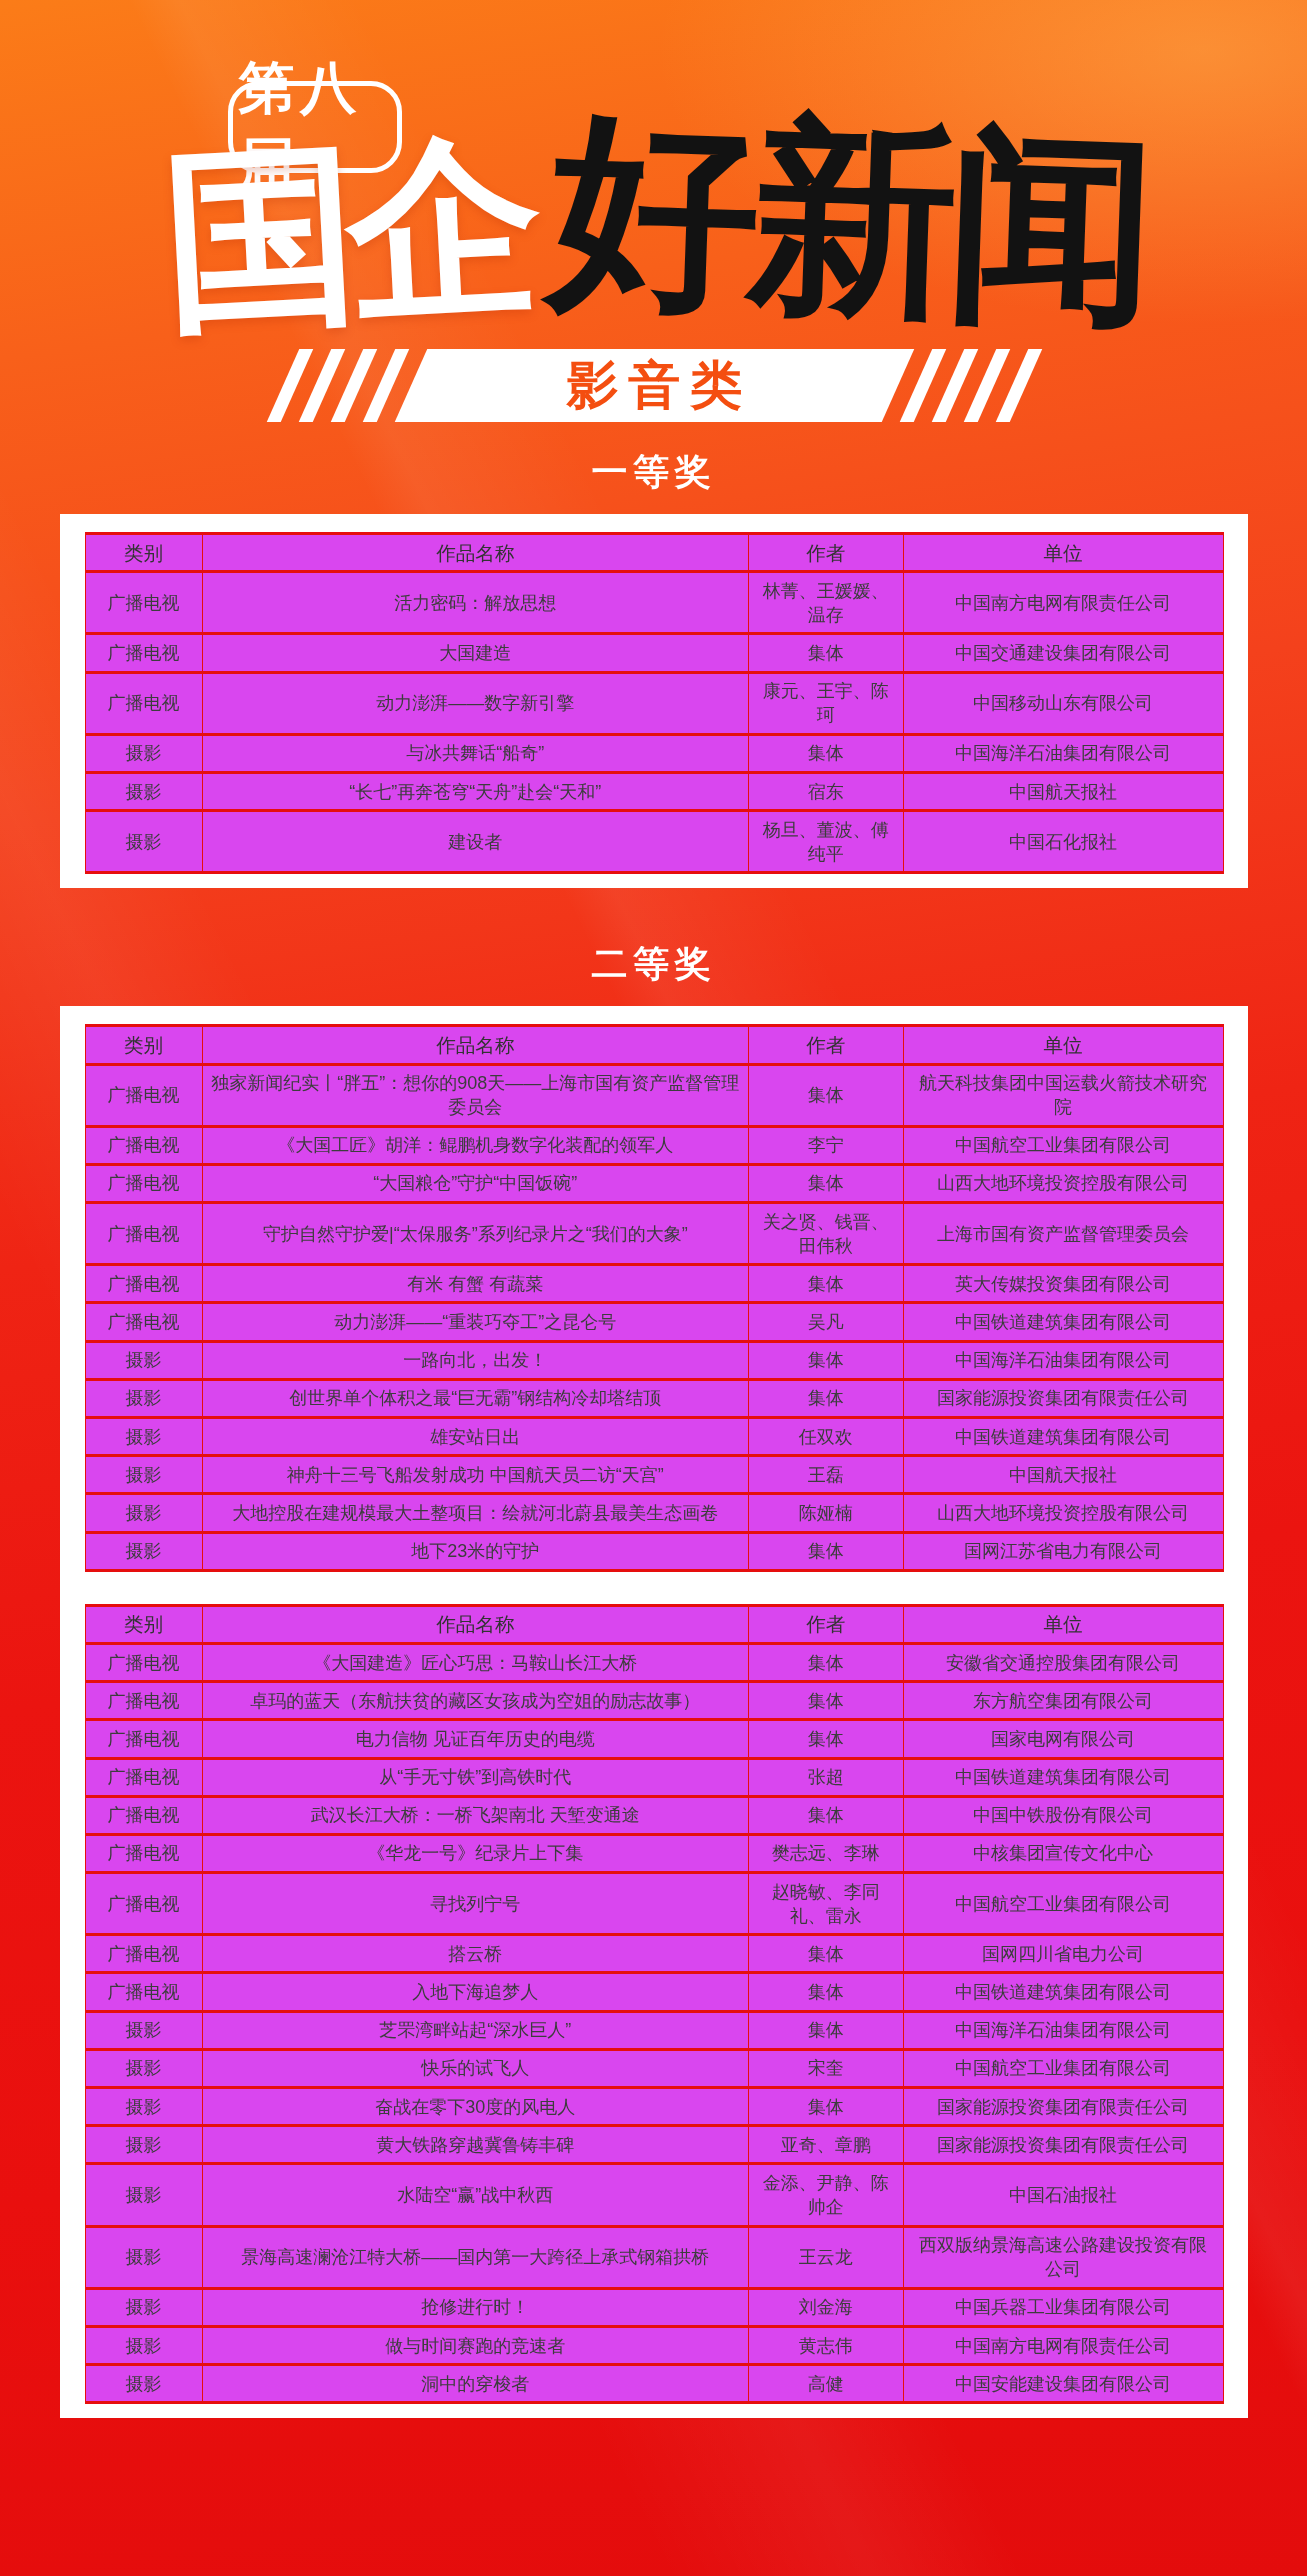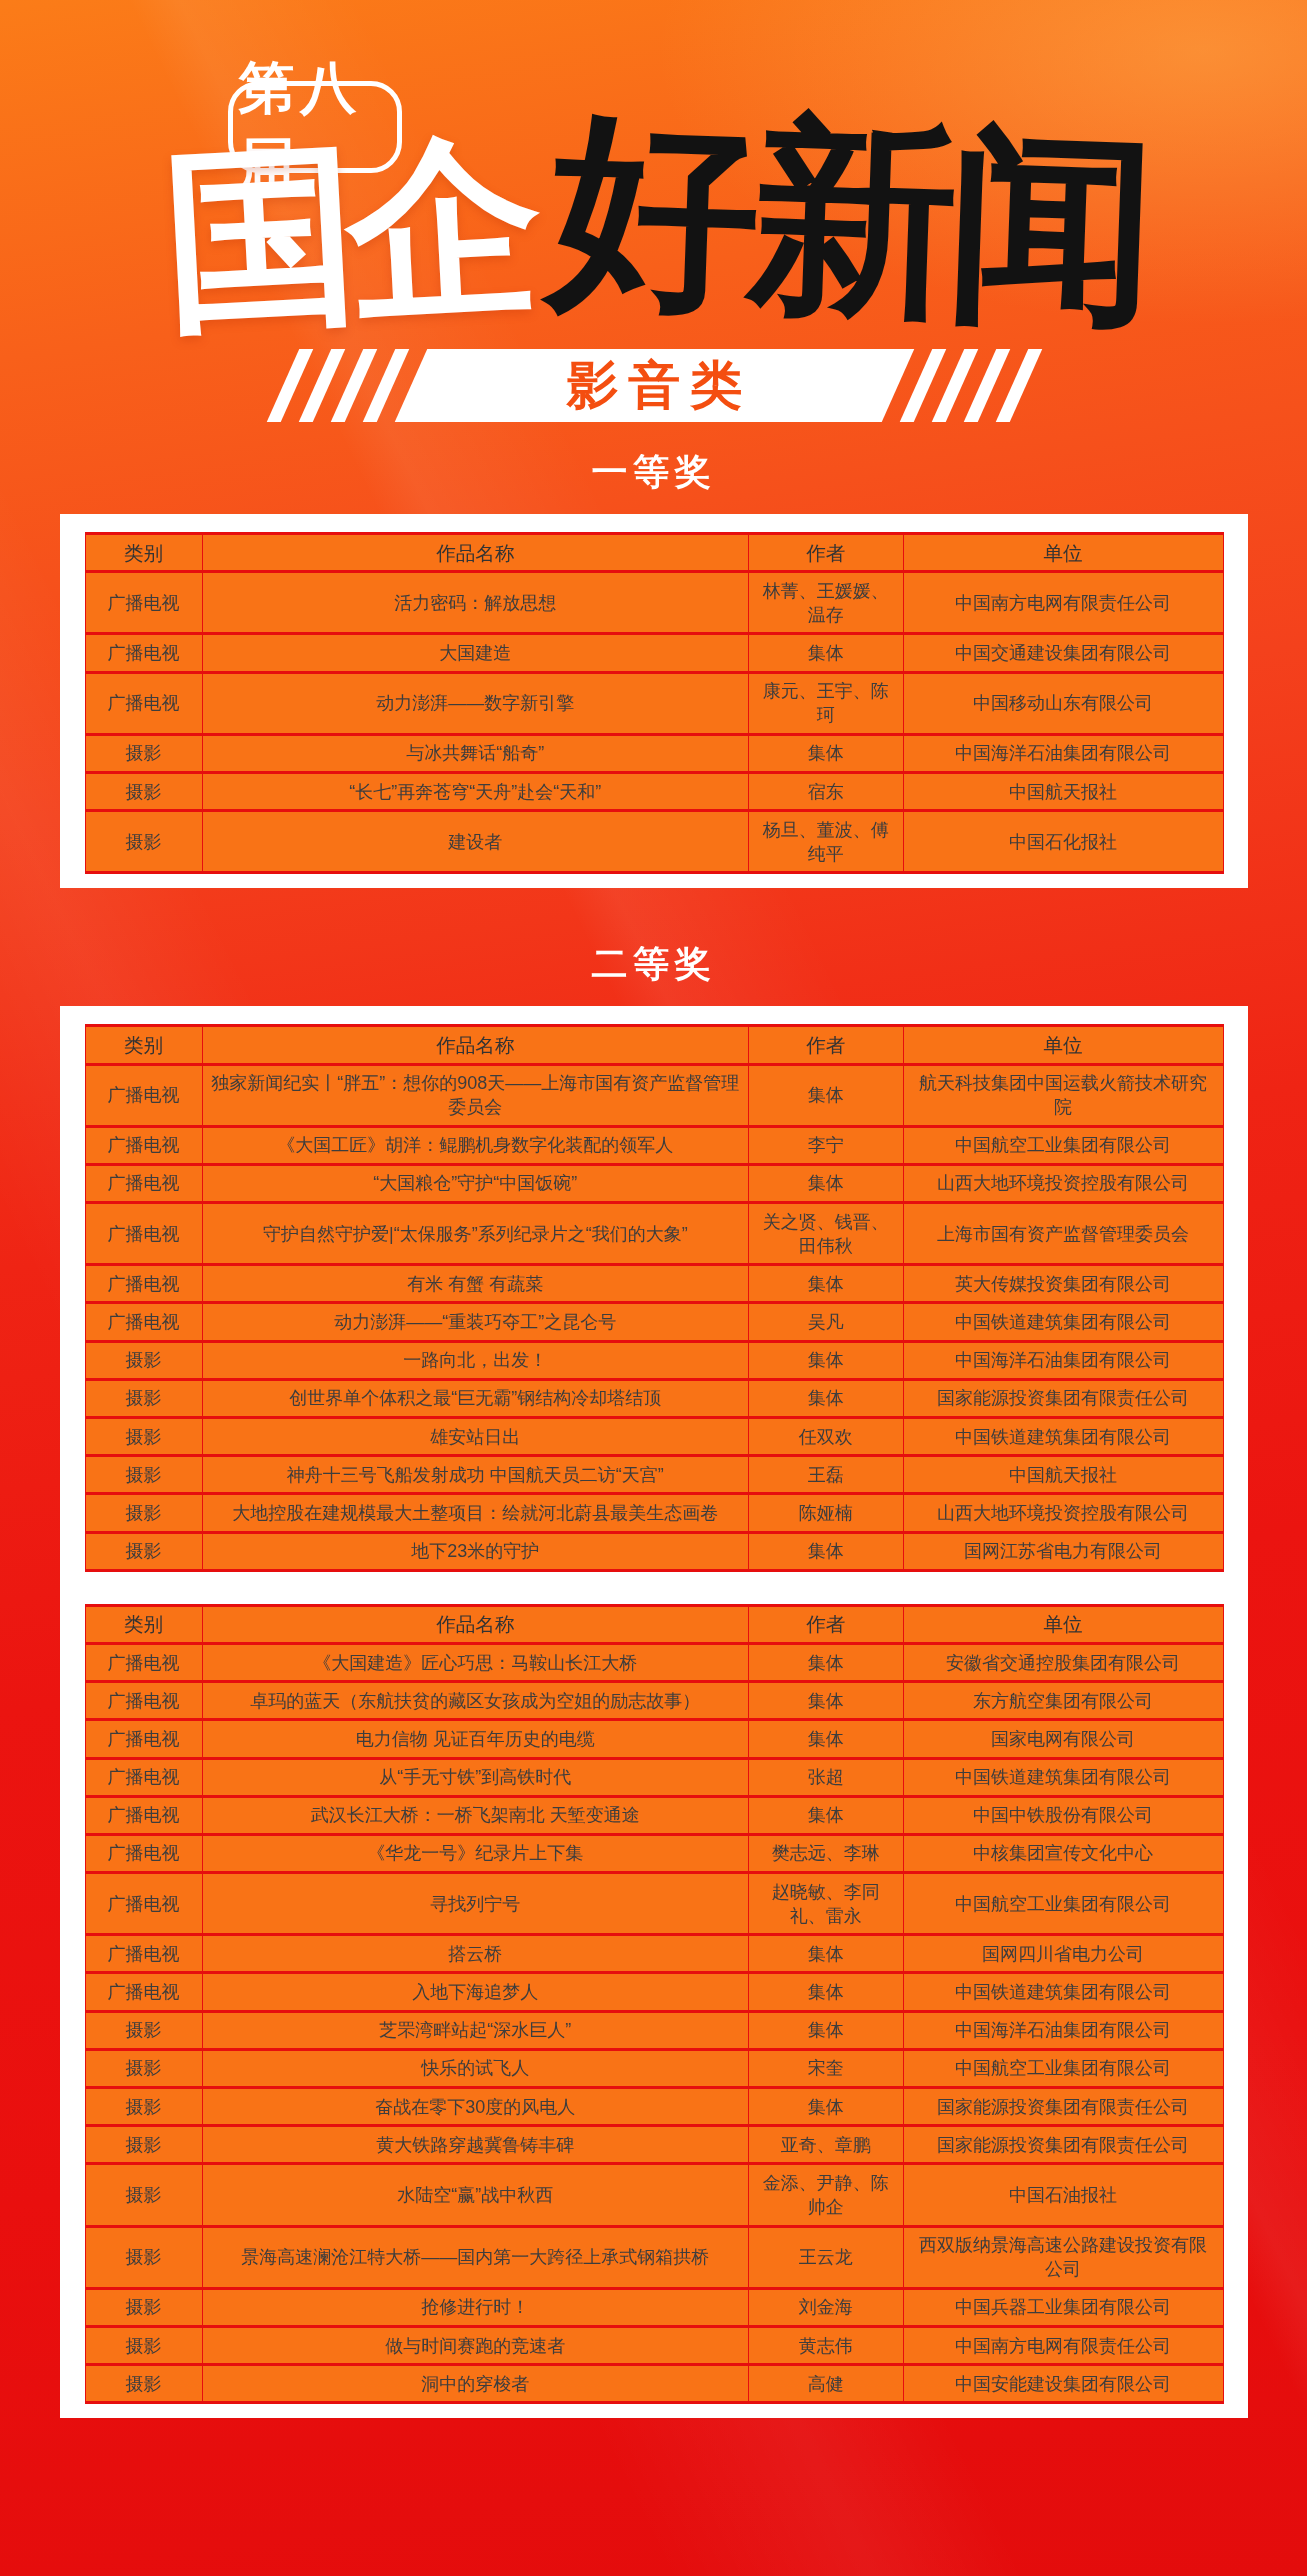--- a/index.html
+++ b/index.html
@@ -35,21 +35,21 @@
     display:flex; align-items:center; justify-content:center; }
   .band span{ transform:skewX(24deg); color:#f44e10; font-size:52px; font-weight:800; letter-spacing:9.8px; padding-left:9.8px;}
   
   .content{ position:relative; padding-top:420px;border-radius:9px; }
   .section-label{
     text-align:center; color:#fff; font-size:36px; font-weight:800;
     letter-spacing:5.6px; margin:28px 0 17px;
   }
   .award-section + .award-section .section-label{ margin-top:52px; }
   .panel{ background:#fff; margin:0 60px; padding:18px 24.5px 14px; }
-  table.awards-table{ width:100%; border-collapse:collapse; table-layout:fixed; background:#f97316; }
+  table.awards-table{ width:100%; border-collapse:collapse; table-layout:fixed; background:#d946ef; }
   .awards-table th, .awards-table td{
     border-left:1.4px solid #e60e0e; border-right:1.4px solid #e60e0e;
     border-top:3.5px solid #e60e0e; border-bottom:3.5px solid #e60e0e;
     text-align:center; vertical-align:middle;
     color:#3d3d3d; font-size:18px; line-height:24px; padding:5.6px 7px;
     word-break:break-all;
   }
   .awards-table th{ font-weight:400; font-size:19.6px; color:#333; }
 </style>
 </head>

